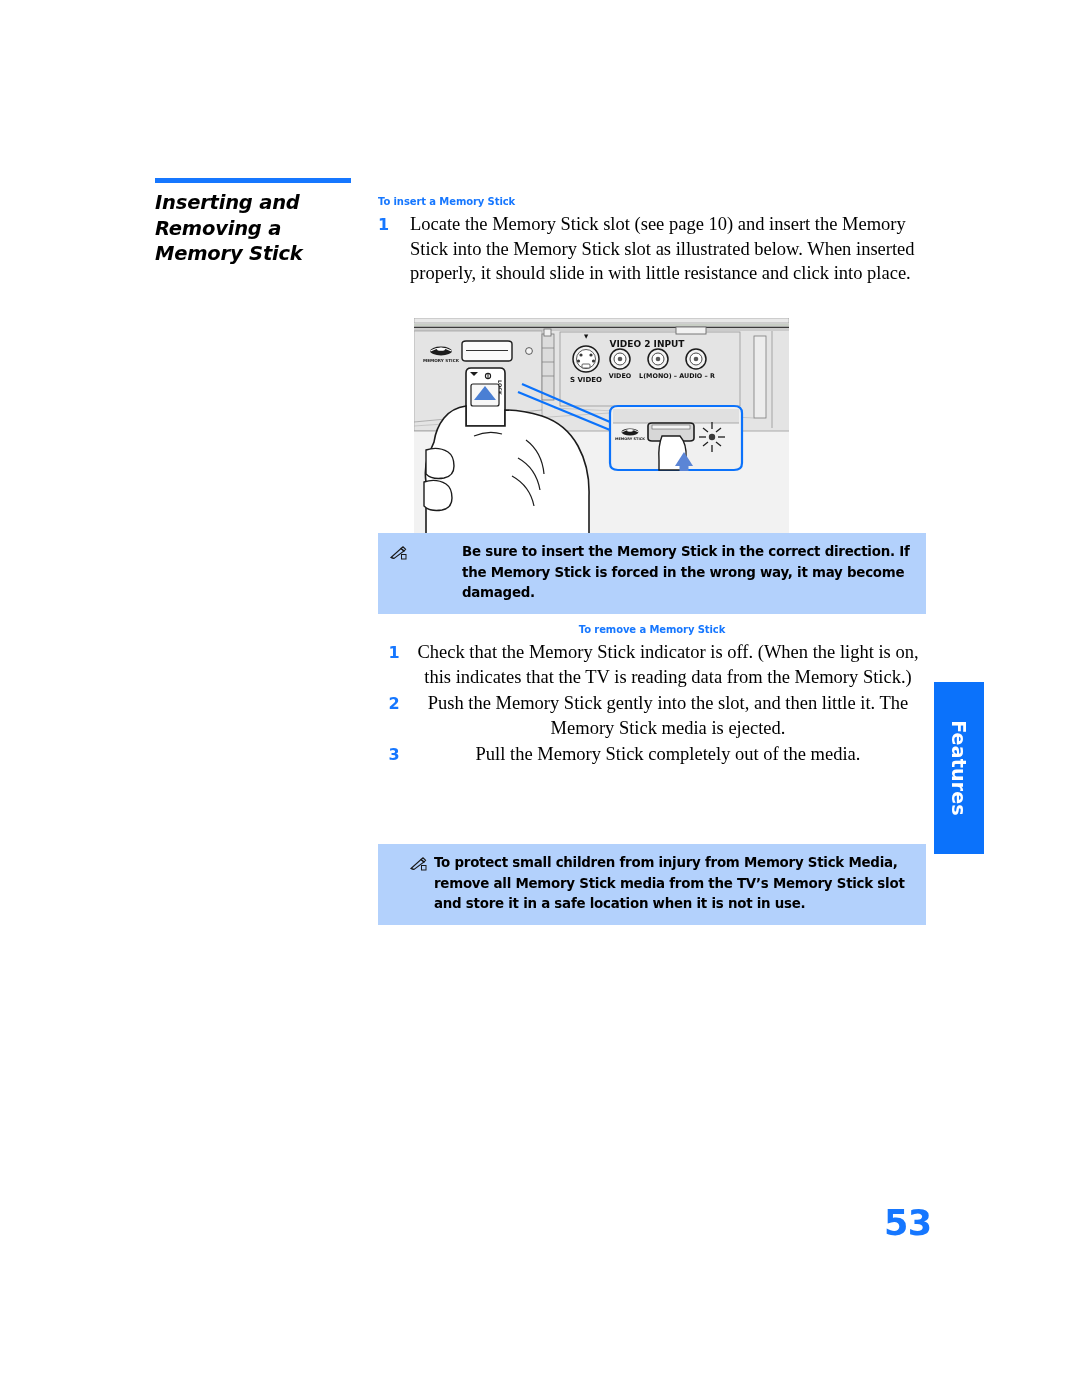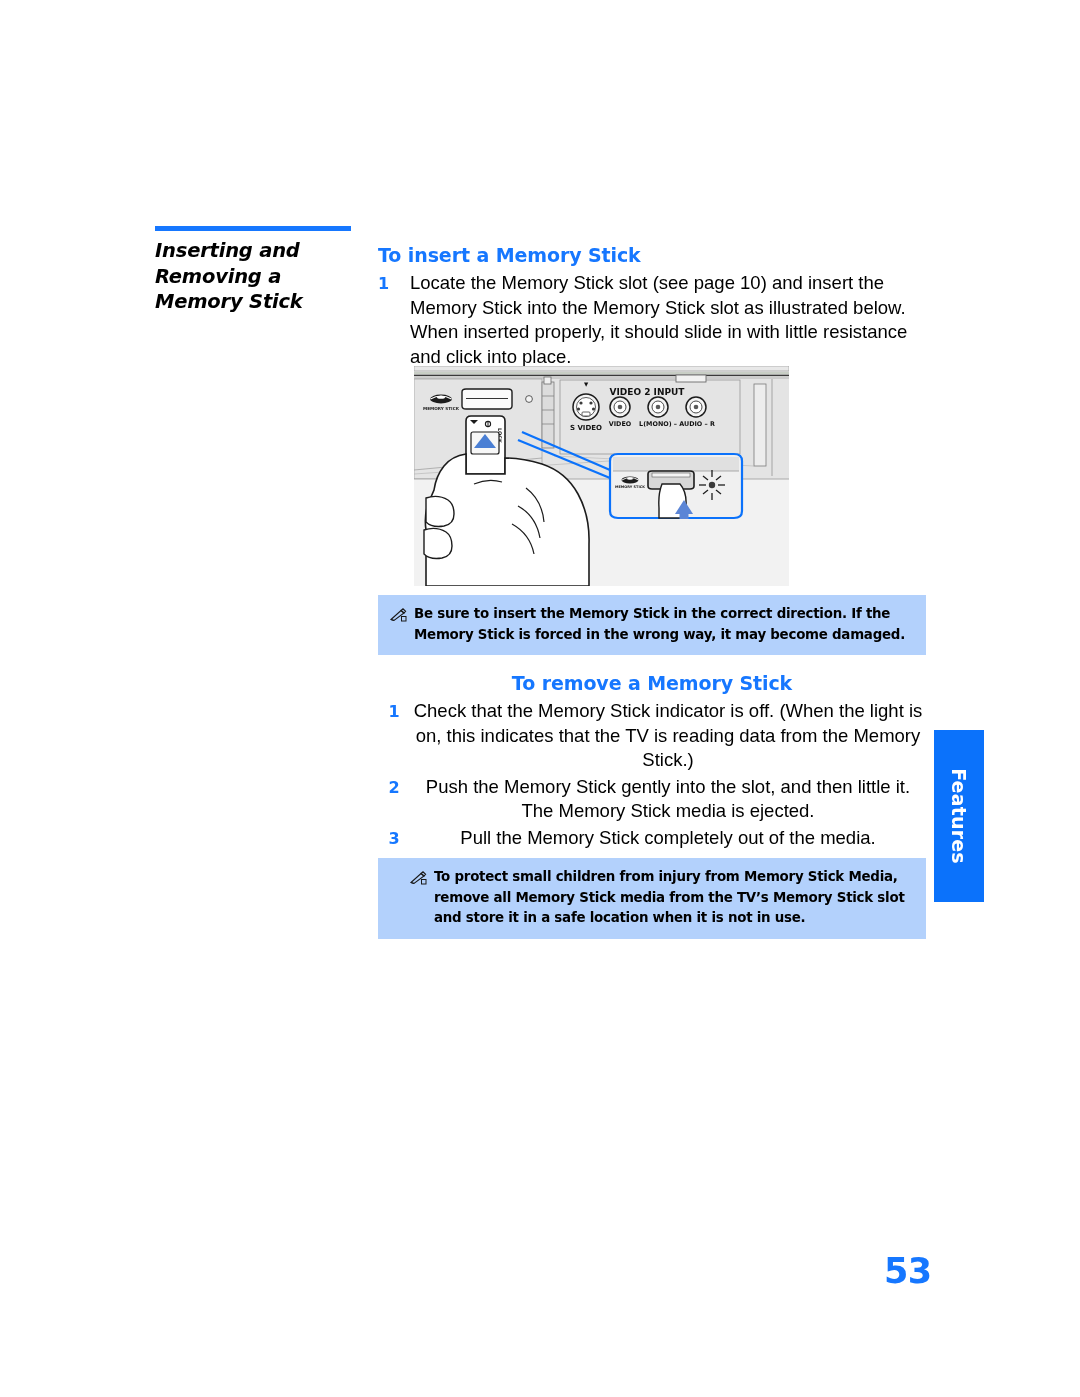--- a/index.html
+++ b/index.html
@@ -11,21 +11,20 @@
     width: 1080px;
     height: 1397px;
     position: relative;
     font-family: "Liberation Serif", serif;
     overflow: hidden;
   }
   .page {
     position: absolute;
     inset: 0;
     background: #ffffff;
-    margin-top: 48px;
   }
 
   
   .heading-rule {
     position: absolute;
     left: 155px;
     top: 178px;
     width: 196px;
     height: 5px;
     background: #1677ff;
@@ -47,21 +46,21 @@
   
   .main-col {
     position: absolute;
     left: 378px;
     top: 196px;
     width: 548px;
   }
   .sub-heading {
     font-family: "DejaVu Sans", sans-serif;
     font-weight: bold;
-    font-size: 19px;
+    font-size: 10px;
     color: #1677ff;
     letter-spacing: -0.1px;
     margin: 0 0 5px 0;
   }
   .steps {
     margin: 0;
     padding: 0;
     list-style: none;
   }
   .step {
@@ -73,21 +72,21 @@
     flex: 0 0 32px;
     font-family: "DejaVu Sans", sans-serif;
     font-weight: bold;
     font-size: 16px;
     color: #1677ff;
     line-height: 24.5px;
     padding-top: 1px;
   }
   .step-text {
     flex: 1;
-    font-family: Liberation Sans, sans-serif;
+    font-family: Liberation Serif, serif;
     font-size: 18.5px;
     line-height: 24.5px;
     color: #000000;
   }
 
   
   .illustration {
     position: absolute;
     left: 414px;
     top: 318px;
@@ -117,22 +116,22 @@
   .note-icon svg { display: block; margin-top: 3px; }
   .note-text {
     flex: 1;
     font-family: "DejaVu Sans", sans-serif;
     font-weight: bold;
     font-size: 13.4px;
     line-height: 20.5px;
     color: #000000;
     letter-spacing: -0.25px;
   }
-  #note-1 { top: 547px; }
-  #note-2 { top: 810px; padding-left: 32px; }
+  #note-1 { top: 533px; gap: 48px; }
+  #note-2 { top: 844px; padding-left: 32px; }
 
   
   .remove-col {
     position: absolute;
     left: 378px;
     top: 624px;
     width: 548px;
     text-align: center;
   }
 

